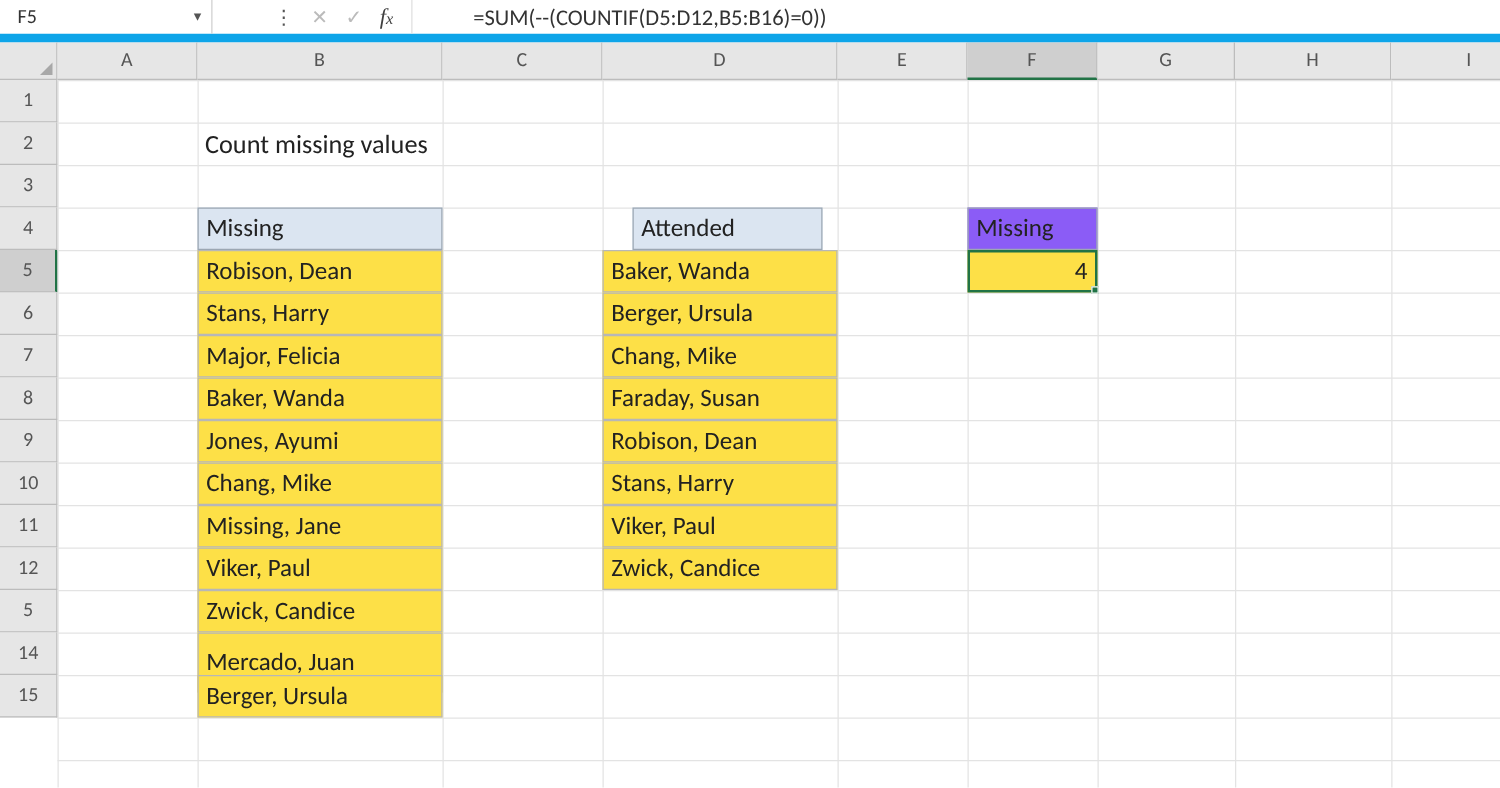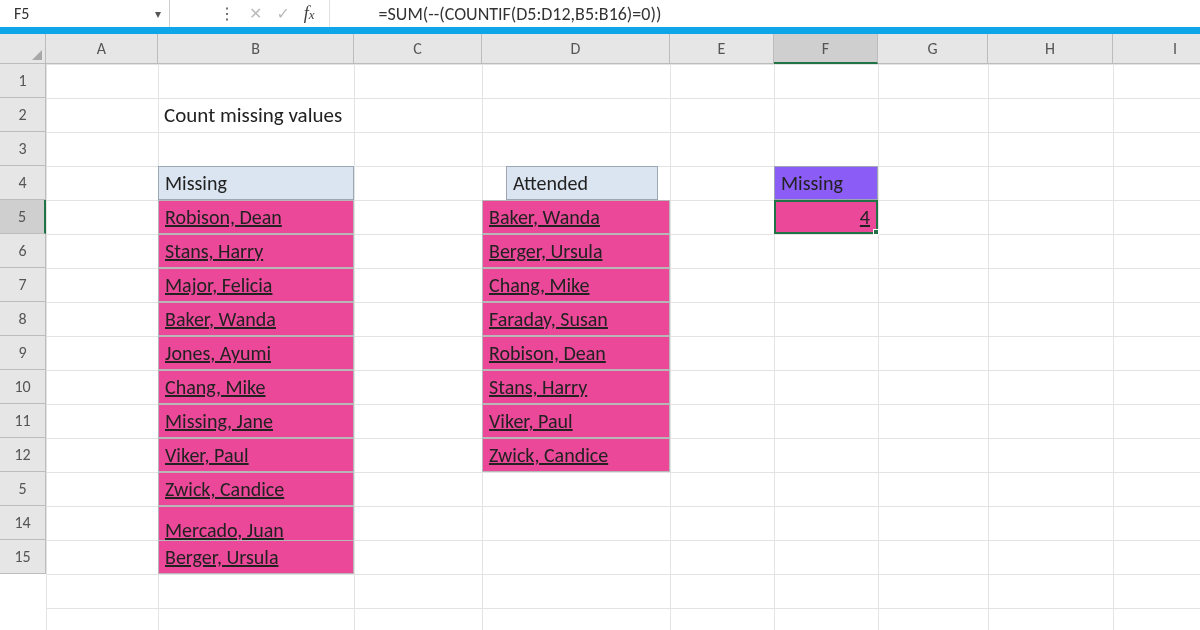--- a/index.html
+++ b/index.html
@@ -136,23 +136,22 @@
   .title-cell { font-weight: 400; font-size: 21px;}
   .hdr {
     background: #dbe5f1;
     border: 1px solid #9ca7b3;
   }
   .hdr-green {
     background: #8b5cf6;
     border: 1px solid #9ca7b3;
   }
   .data {
-    background: #ec4899;
+    background: #fde047;
     border: 1px solid #b7b7b7;
-    text-decoration: underline;
   }
   .selected {
     border: 2px solid #217346 !important;
   }
   .sel-handle {
     position:absolute;
     right:-3px; bottom:-3px;
     width:6px;height:6px;
     background:#217346;
     border:1px solid #fff;

